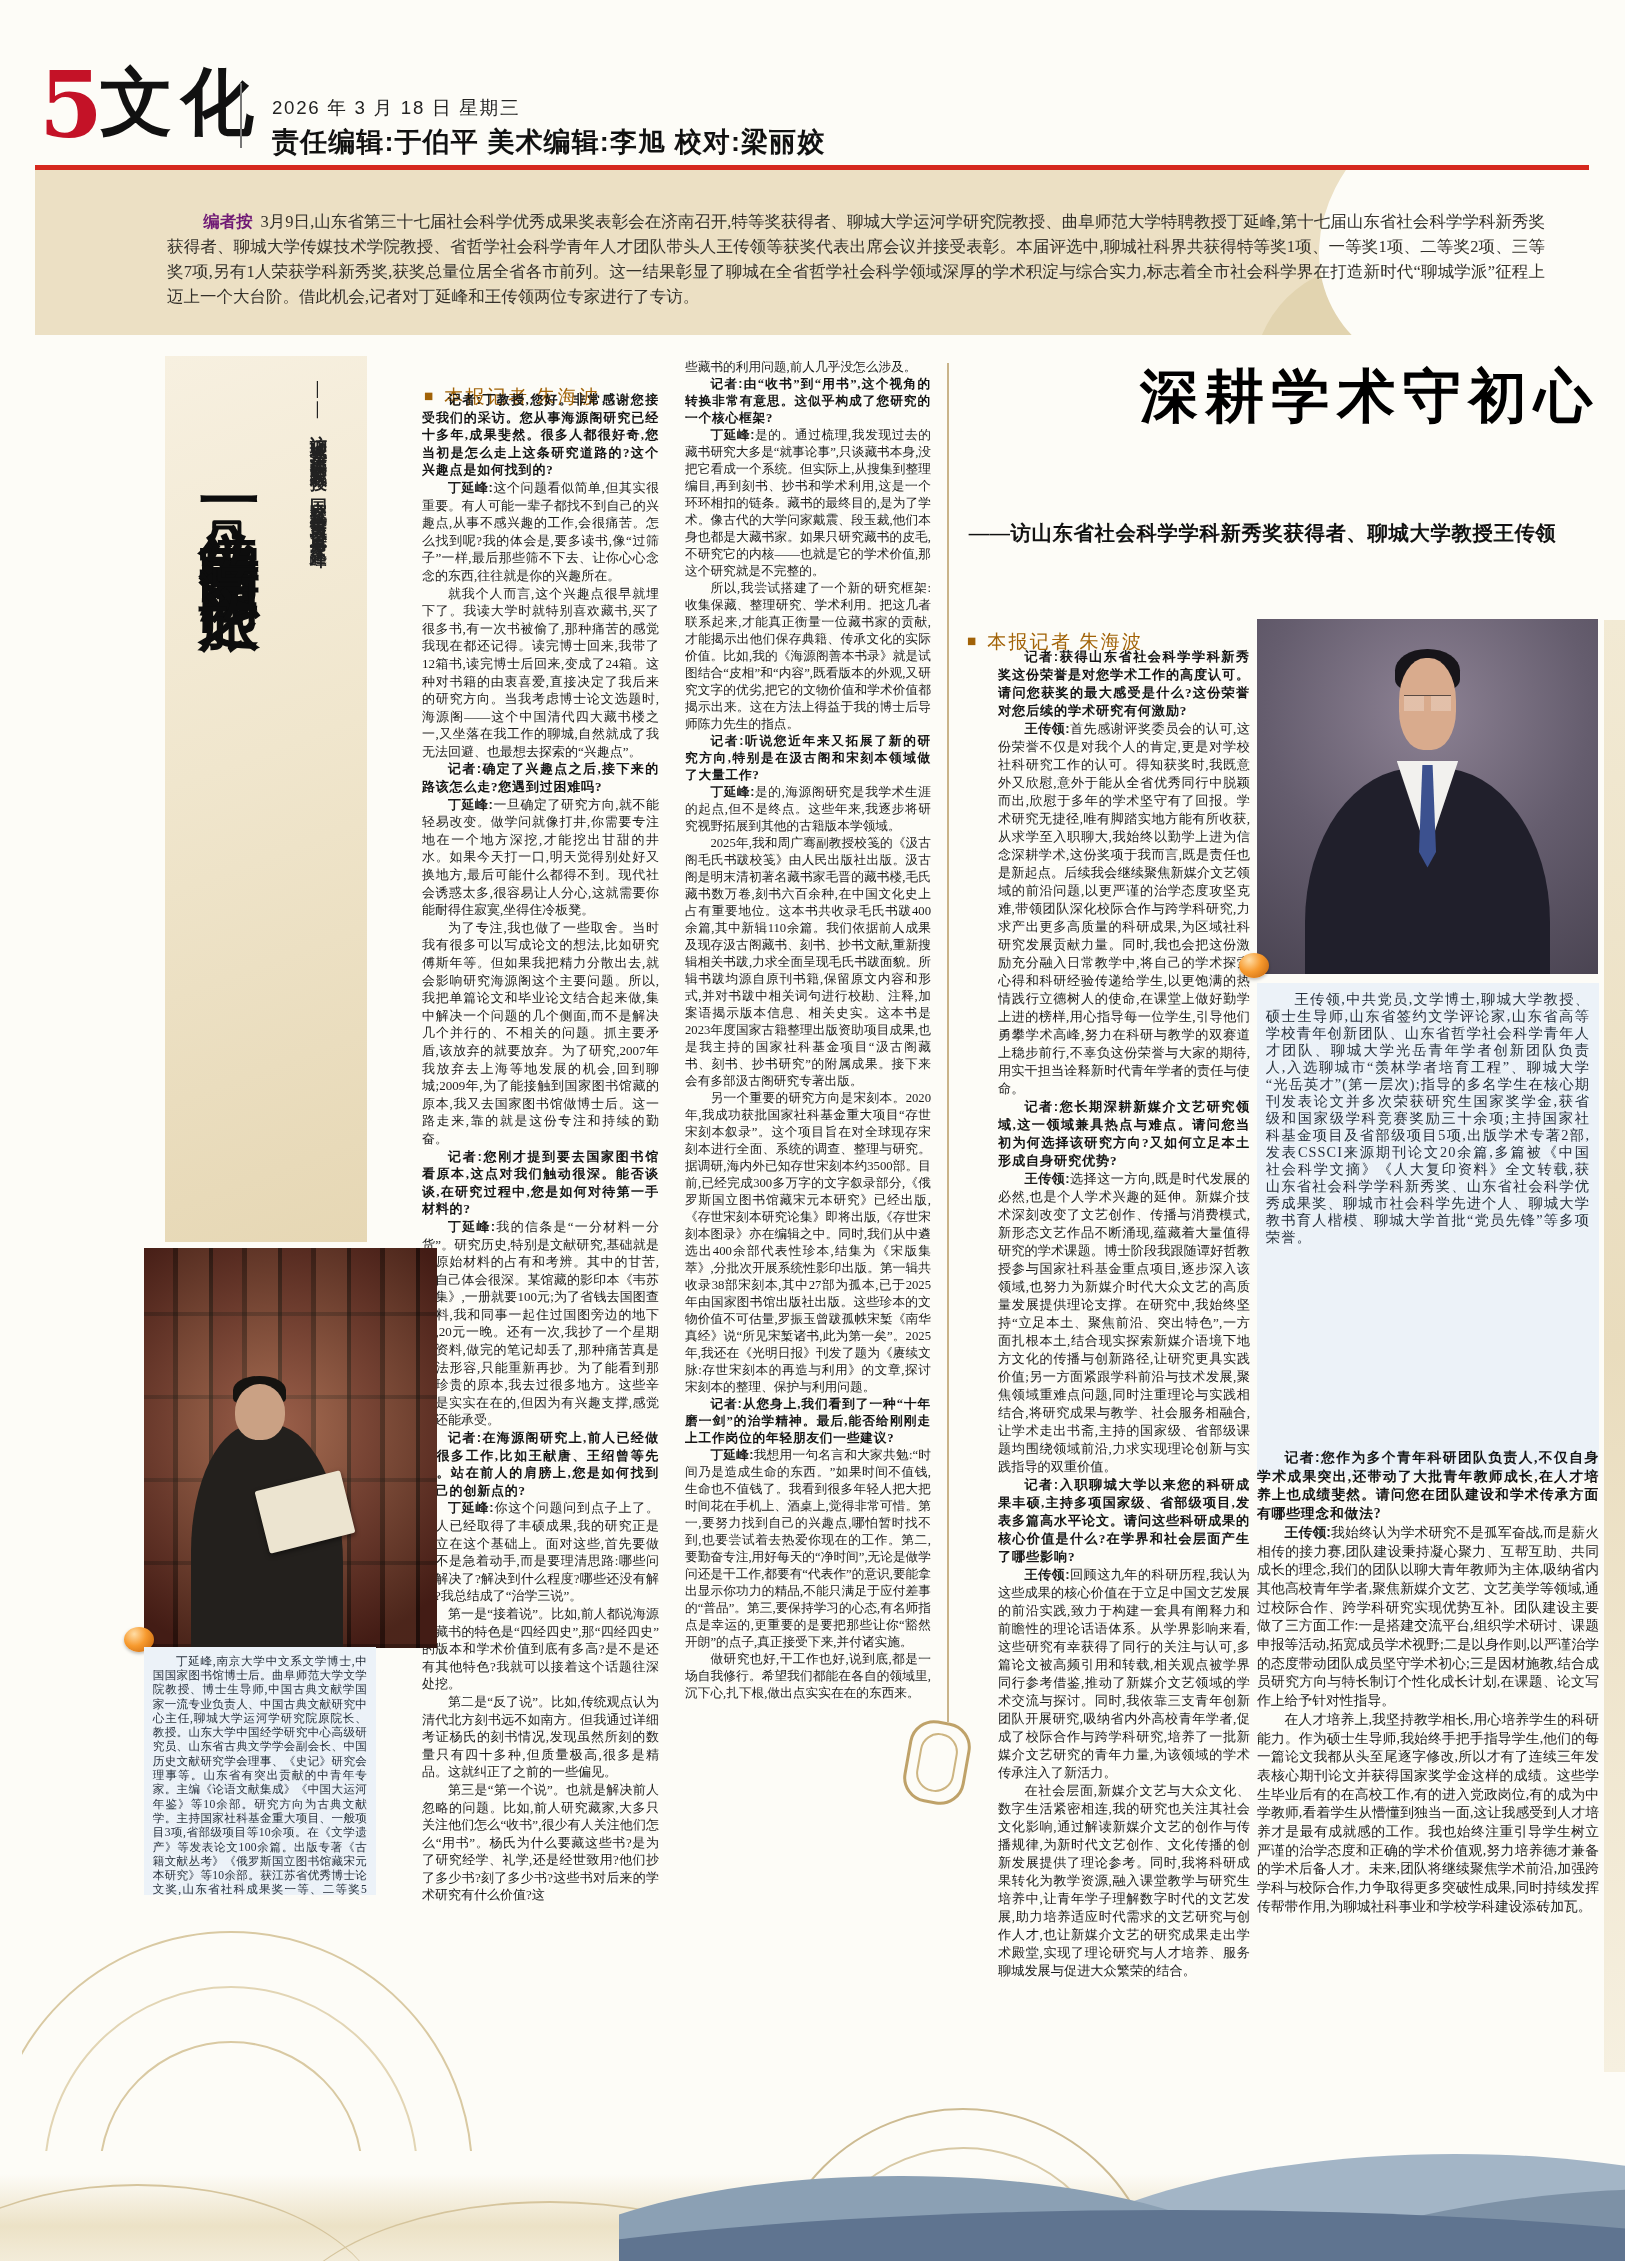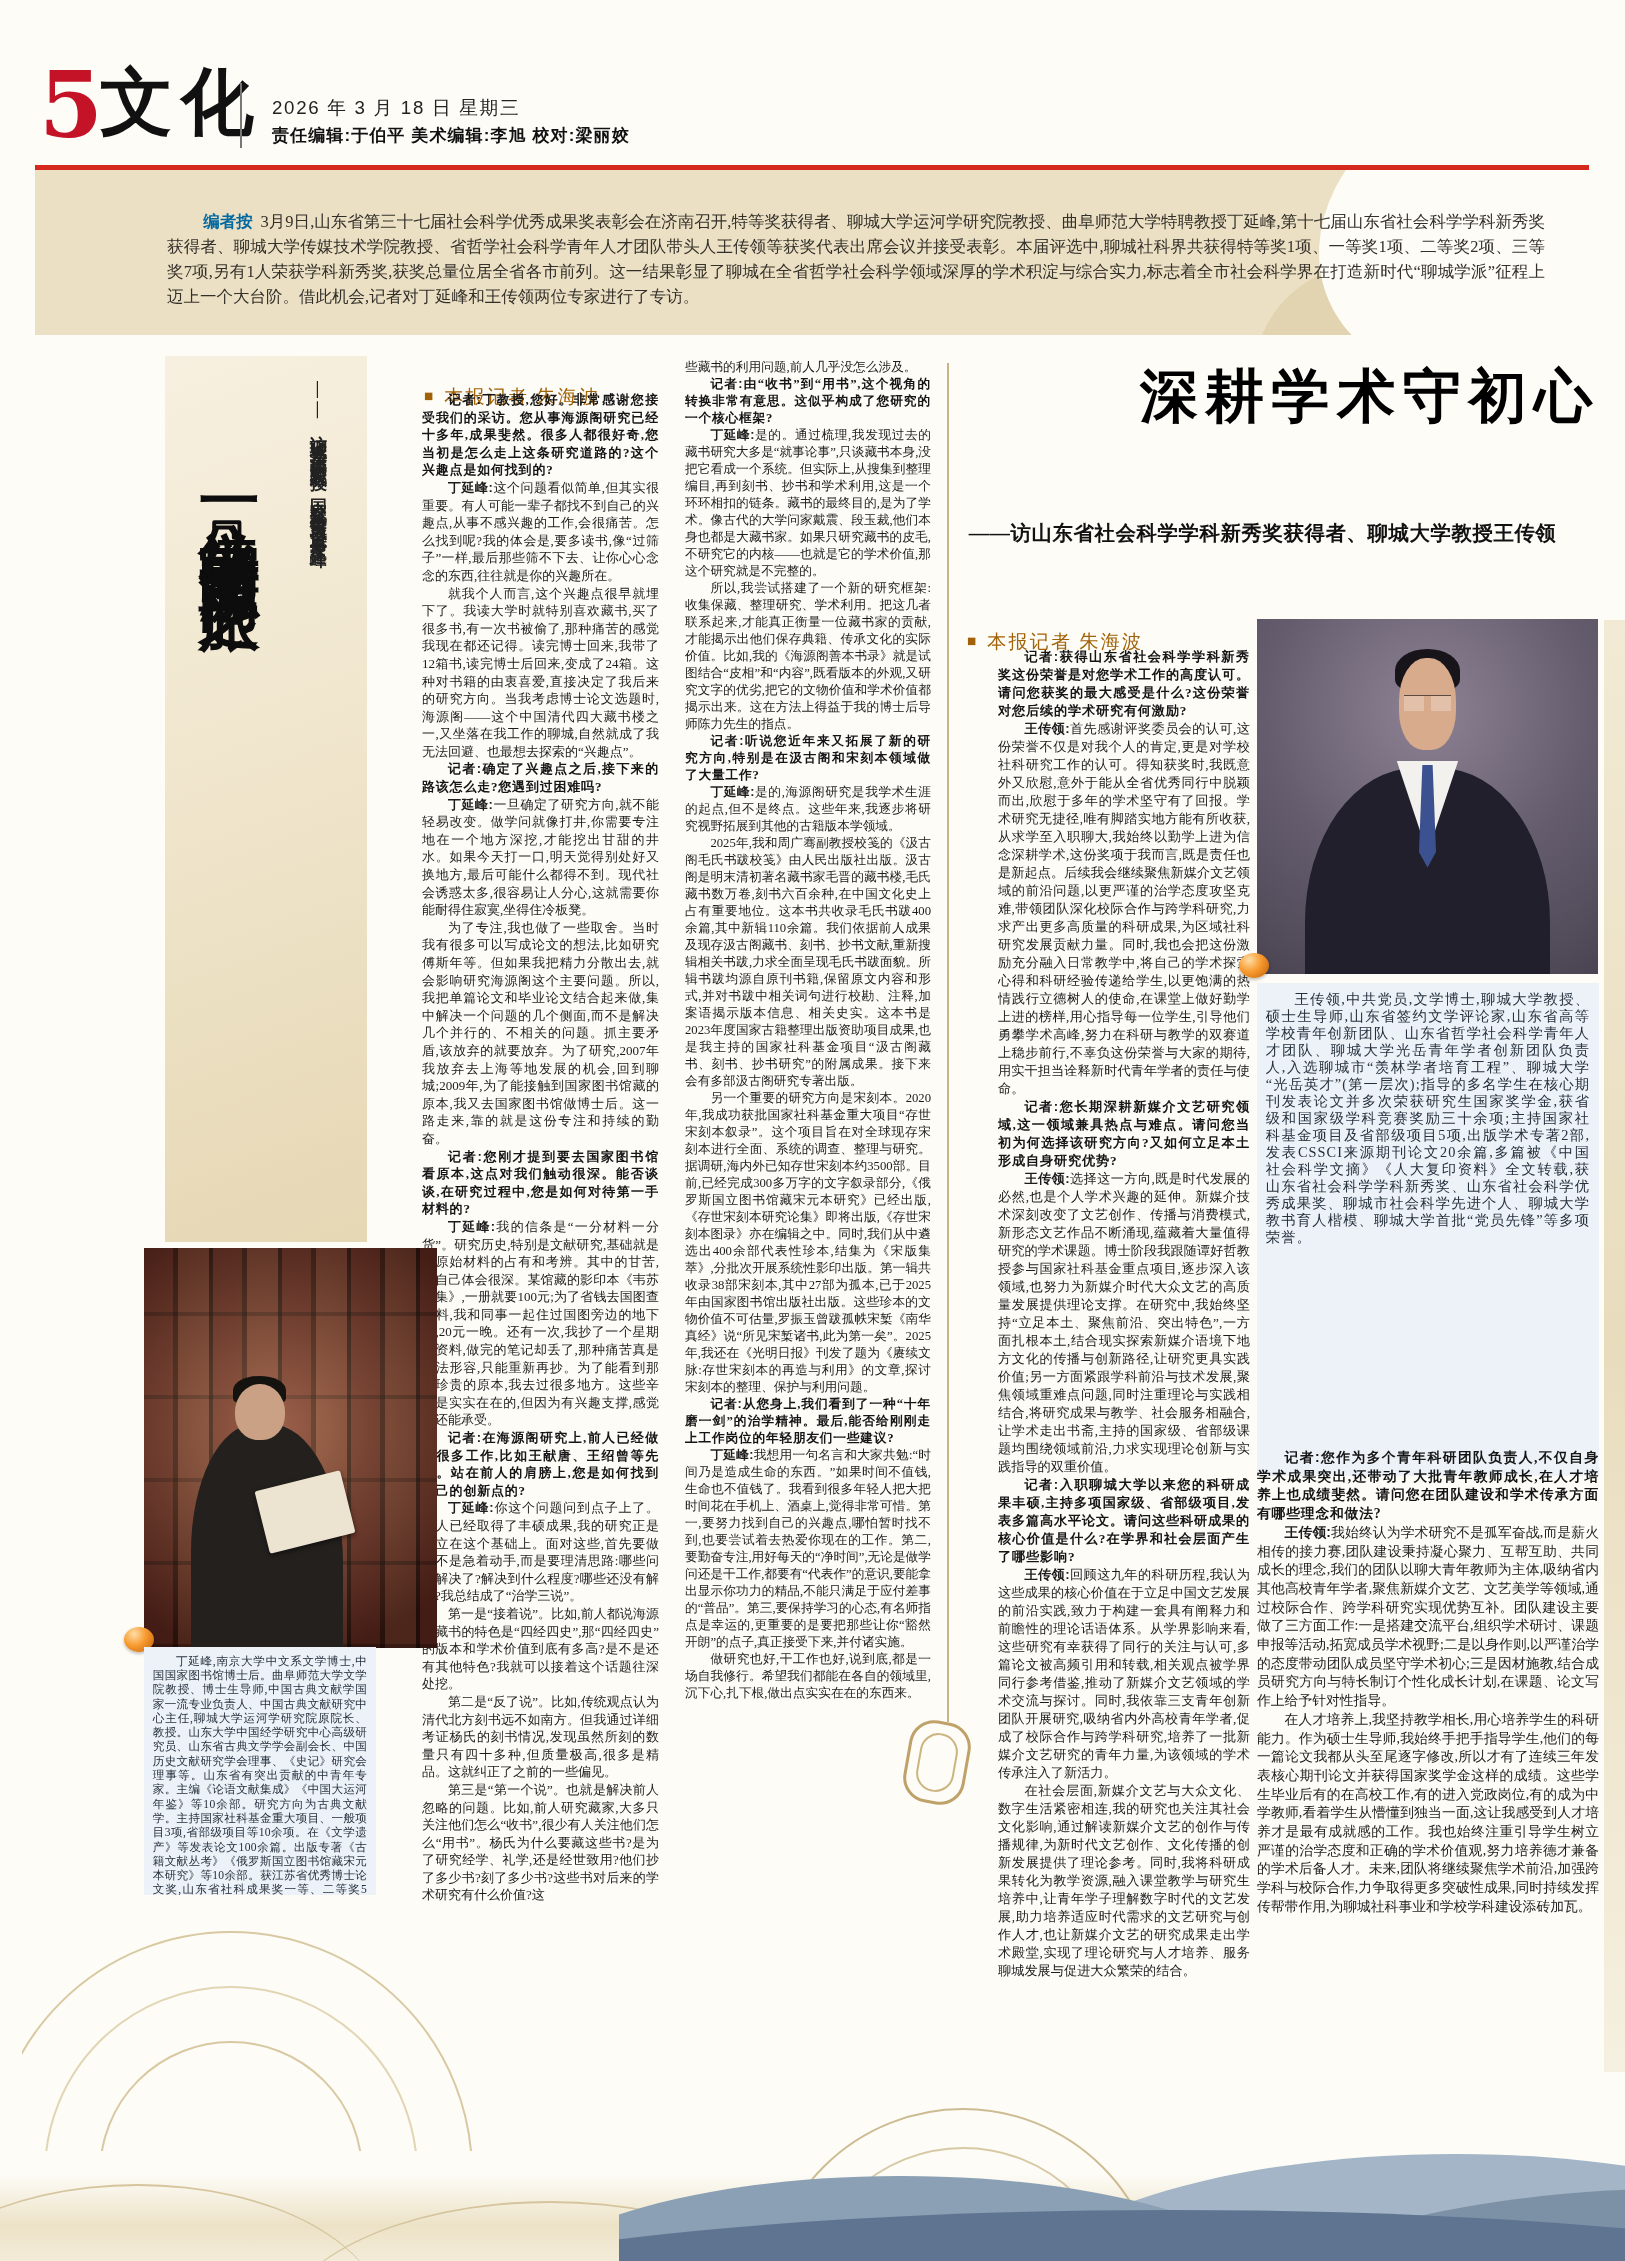--- a/index.html
+++ b/index.html
@@ -9,40 +9,40 @@
   #page *{box-sizing:border-box;}
 
   
   .page-num{position:absolute;left:39px;top:59px;font-family:"DejaVu Serif","Liberation Serif",serif;
             font-size:92px;font-weight:900;color:#c41227;line-height:1;}
   .section-title{position:absolute;left:100px;top:65px;font-family:"Liberation Sans","DejaVu Sans",sans-serif;
             font-size:73px;font-weight:900;color:#111;letter-spacing:7.7px;line-height:1;}
   .head-vline{position:absolute;left:240px;top:83px;width:2.2px;height:65px;background:#777;}
   .date-line{position:absolute;left:272px;top:95px;font-size:18.7px;color:#222;
             font-family:"Liberation Sans","DejaVu Sans",sans-serif;letter-spacing:1.7px;}
-  .editors-line{position:absolute;left:272px;top:124px;font-size:17px;font-weight:700;color:#111;
+  .editors-line{position:absolute;left:272px;top:124px;font-size:27px;font-weight:700;color:#111;
             font-family:"Liberation Sans","DejaVu Sans",sans-serif;letter-spacing:1.1px;}
   .masthead{position:absolute;right:66px;top:47px;text-align:center;}
   .masthead .cn{font-family:"DejaVu Serif","Liberation Serif",serif;font-style:italic;font-weight:900;
             font-size:65px;color:#d0281c;letter-spacing:3.3px;line-height:1.05;}
   .masthead .py{font-family:"Liberation Serif","DejaVu Serif",serif;font-size:21px;color:#1d2a3a;
             letter-spacing:8.8px;margin-top:2.2px;}
   .red-rule{position:absolute;left:35px;top:165px;width:1554px;height:5px;background:#d6291e;}
 
   
   .note-band{position:absolute;left:35px;top:170px;width:1554px;height:165px;background:#ece0c4;overflow:hidden;}
   .note-band .swoosh1{position:absolute;right:-77px;top:-83px;width:352px;height:286px;background:#fdfcf7;
             border-radius:50%;transform:rotate(-24deg);}
   .note-band .swoosh2{position:absolute;right:105px;top:94px;width:231px;height:231px;background:#e2d4b0;
             border-radius:50%;}
   .note-band .swoosh3{position:absolute;right:33px;top:132px;width:237px;height:237px;background:#fdfcf7;
             border-radius:50%;}
   .note-text{position:absolute;left:132px;top:22px;width:1378px;font-size:16.5px;line-height:25px;
             text-align:justify;text-indent:2.2em;color:#33302a;}
-  .note-text .note-label{font-weight:900;color:#0369a1;font-family:"Liberation Sans","DejaVu Sans",sans-serif;
+  .note-text .note-label{font-weight:900;color:#701a75;font-family:"Liberation Sans","DejaVu Sans",sans-serif;
             margin-right:7.7px;}
 
   
   .title-panel{position:absolute;left:165px;top:356px;width:202px;height:886px;
             background:linear-gradient(160deg,#f7f0e0 0%,#f0e6cd 45%,#e6d7b4 100%);}
   .v-headline{position:absolute;left:27.5px;top:113px;height:748px;writing-mode:vertical-rl;text-orientation:mixed;
             font-family:"Liberation Sans","DejaVu Sans",sans-serif;font-weight:900;font-size:61px;
             letter-spacing:6.6px;color:#0d0d0d;line-height:1.2;}
   .v-subhead{position:absolute;left:142px;top:25px;height:842px;writing-mode:vertical-rl;text-orientation:mixed;
             font-size:17px;letter-spacing:3.3px;color:#222;font-weight:600;}

